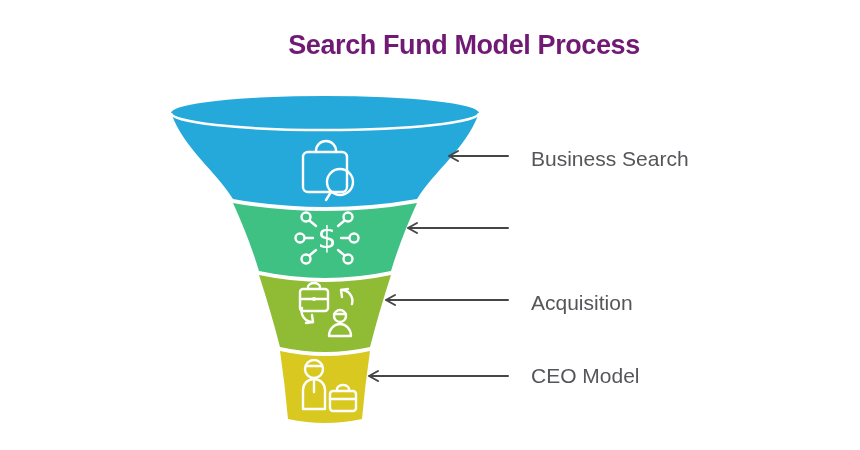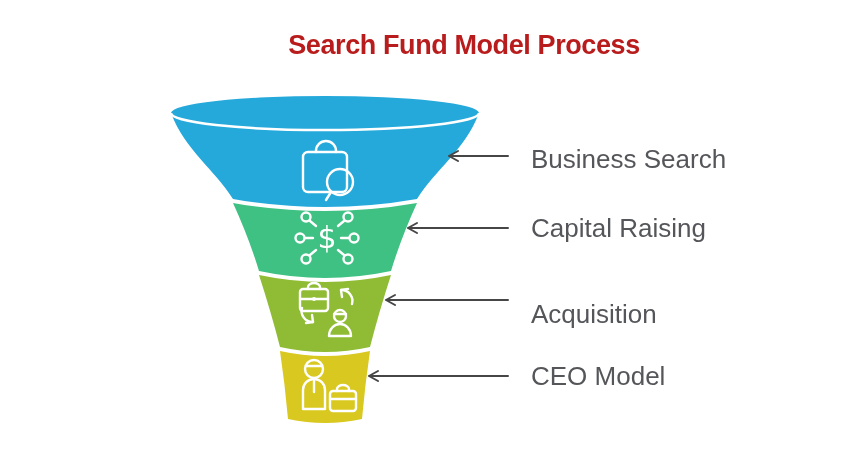--- a/index.html
+++ b/index.html
@@ -2,29 +2,29 @@
 <html><head>
 <meta charset="utf-8">
 <style>
   html,body{margin:0;padding:0;background:#ffffff;}
   #canvas{
     position:relative;width:860px;height:450px;background:#ffffff;
     font-family:"Liberation Sans", sans-serif;overflow:hidden;
   }
   .title{
     position:absolute;left:464px;top:30px;transform:translateX(-50%);
-    font-size:27px;font-weight:bold;color:#b91c1c;letter-spacing:-0.4px;white-space:nowrap;
+    font-size:27px;font-weight:bold;color:#701a75;letter-spacing:-0.4px;white-space:nowrap;
   }
   .stage-label{
-    position:absolute;left:531px;font-size:26px;color:#55565a;
+    position:absolute;left:531px;font-size:21px;color:#55565a;
     line-height:26px;white-space:nowrap;
   }
   #lbl-0{top:146px;}
   #lbl-1{top:215px;}
-  #lbl-2{top:301px;}
+  #lbl-2{top:290px;}
   #lbl-3{top:363px;}
   svg{position:absolute;left:0;top:0;}
 </style>
 </head>
 <body>
 
 <div id="canvas">
 
   <div class="title">Search Fund Model Process</div>
 
@@ -98,17 +98,16 @@
       <g>
         <path d="M386,300 h122 M386,300 l9,-5 M386,300 l9,5"></path>
       </g>
       <g>
         <path d="M369,376 h139 M369,376 l9,-5 M369,376 l9,5"></path>
       </g>
     </g>
   </svg>
 
   <div id="lbl-0" class="stage-label">Business Search</div>
-  <div id="lbl-1" class="stage-label">Capital Raising</div>
   <div id="lbl-2" class="stage-label">Acquisition</div>
   <div id="lbl-3" class="stage-label">CEO Model</div>
 
 </div>
 
 </body></html>

